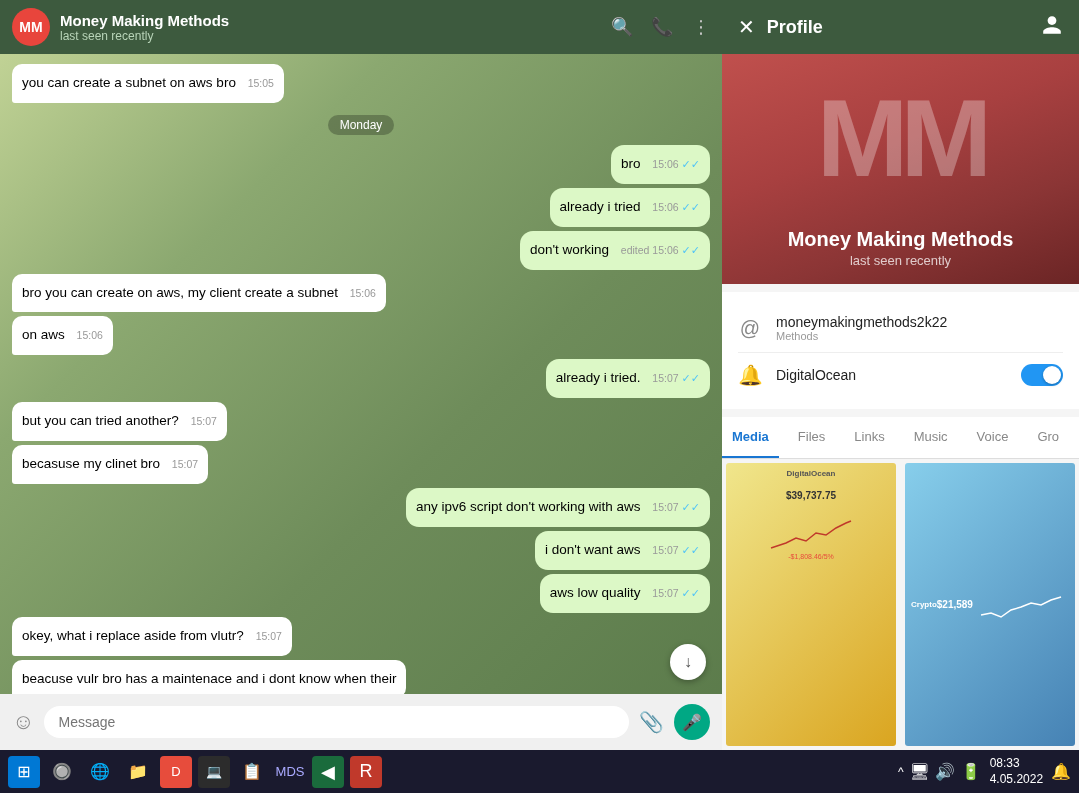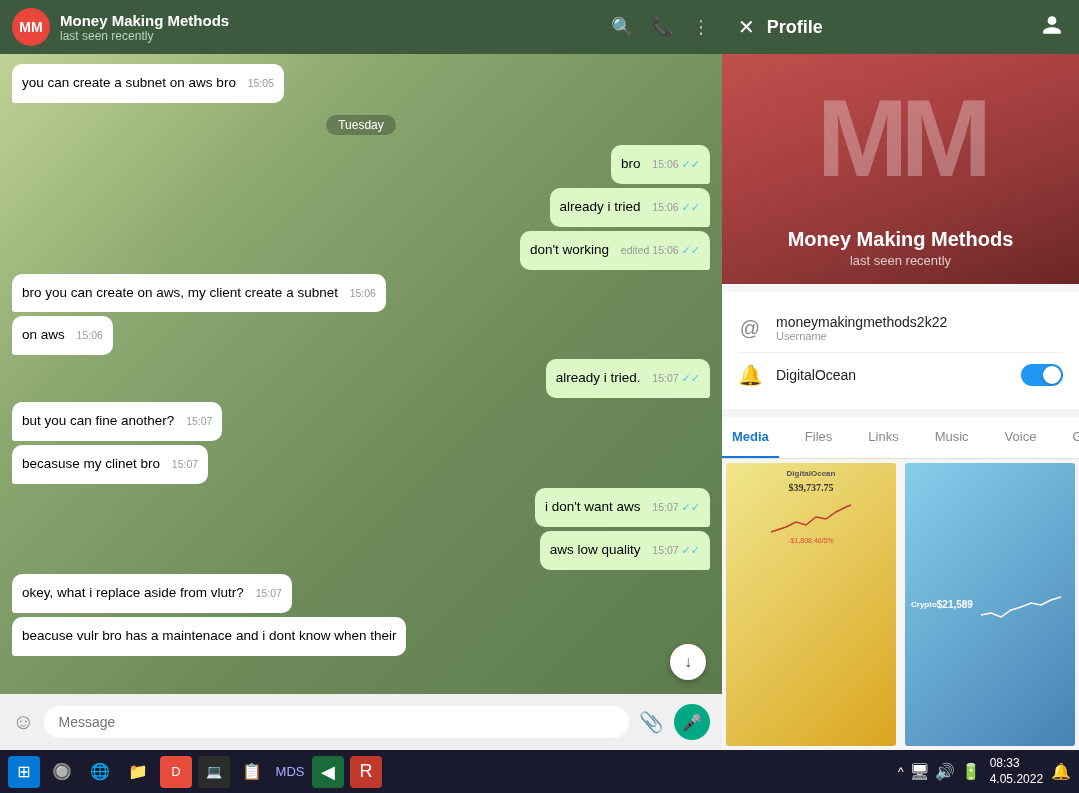--- a/index.html
+++ b/index.html
@@ -101,20 +101,21 @@
       font-size: 13.5px;
       line-height: 1.4;
       position: relative;
       word-wrap: break-word;
     }
 
     .msg-bubble.sent {
       background: #dcf8c6;
       align-self: flex-end;
       border-bottom-right-radius: 3px;
+      border-radius: 13px;
     }
 
     .msg-bubble.received {
       background: white;
       align-self: flex-start;
       border-bottom-left-radius: 3px;
     }
 
     .msg-time {
       font-size: 10.5px;
@@ -335,21 +336,21 @@
       background: white;
       border-radius: 50%;
       top: 2px;
       right: 2px;
       box-shadow: 0 1px 3px rgba(0,0,0,0.3);
     }
 
     .profile-media-tabs {
       background: white;
       display: flex;
-      gap: 16px;
+      gap: 9px;
       border-bottom: 1px solid #ddd;
       margin-top: 8px;
     }
 
     .media-tab {
       padding: 12px 10px;
       font-size: 13px;
       color: #888;
       cursor: pointer;
       white-space: nowrap;
@@ -463,21 +464,21 @@
     <div class="chat-messages">
 
       <div class="msg-row received">
         <div class="msg-bubble received">
           <span>you can create a subnet on aws bro</span>
           <span class="msg-time">15:05</span>
         </div>
       </div>
 
       <div class="date-separator">
-        <span>Tuesday</span>
+        <span>Monday</span>
       </div>
 
       <div class="msg-row sent">
         <div class="msg-bubble sent">
           <span>bro</span>
           <span class="msg-time">15:06 <span class="tick">✓✓</span></span>
         </div>
       </div>
 
       <div class="msg-row sent">
@@ -511,33 +512,39 @@
 
       <div class="msg-row sent">
         <div class="msg-bubble sent">
           <span>already i tried.</span>
           <span class="msg-time">15:07 <span class="tick">✓✓</span></span>
         </div>
       </div>
 
       <div class="msg-row received">
         <div class="msg-bubble received">
-          <span>but you can fine another?</span>
+          <span>but you can tried another?</span>
           <span class="msg-time">15:07</span>
         </div>
       </div>
 
 
       <div class="msg-row received">
         <div class="msg-bubble received">
           <span>becasuse my clinet bro</span>
           <span class="msg-time">15:07</span>
         </div>
       </div>
 
+      <div class="msg-row sent">
+        <div class="msg-bubble sent">
+          <span>any ipv6 script don't working with aws</span>
+          <span class="msg-time">15:07 <span class="tick">✓✓</span></span>
+        </div>
+      </div>
 
       <div class="msg-row sent">
         <div class="msg-bubble sent">
           <span>i don't want aws</span>
           <span class="msg-time">15:07 <span class="tick">✓✓</span></span>
         </div>
       </div>
 
       <div class="msg-row sent">
         <div class="msg-bubble sent">
@@ -588,21 +595,21 @@
       <div class="profile-banner-letters">MM</div>
       <div class="profile-name">Money Making Methods</div>
       <div class="profile-status">last seen recently</div>
     </div>
 
     <div class="profile-info-section">
       <div class="profile-info-row">
         <span class="profile-info-icon">@</span>
         <div class="profile-info-content">
           <div class="profile-info-value">moneymakingmethods2k22</div>
-          <div class="profile-info-label">Username</div>
+          <div class="profile-info-label">Methods</div>
         </div>
       </div>
       <div class="profile-notif-row">
         <span class="profile-info-icon">🔔</span>
         <span class="profile-info-value">DigitalOcean</span>
         <div class="toggle-switch"></div>
       </div>
     </div>
 
     <div class="profile-media-tabs">
@@ -611,21 +618,21 @@
       <div class="media-tab">Links</div>
       <div class="media-tab">Music</div>
       <div class="media-tab">Voice</div>
       <div class="media-tab">Gro</div>
     </div>
 
     <div class="profile-media-grid">
       <div class="media-thumb">
         <div class="media-thumb-inner thumb1" style="padding: 6px; font-size: 8px; color: #333; flex-direction: column; display: flex; justify-content: flex-start;">
           <div style="font-size: 8px; color: #555; font-weight: bold;">DigitalOcean</div>
-          <div style="font-size: 10px; color: #333; font-weight: bold; margin: 4px 0; font-family: Liberation Serif, serif;">$39,737.75</div>
+          <div style="font-size: 10px; color: #333; font-weight: bold; margin: 12px 0;">$39,737.75</div>
           <svg viewBox="0 0 80 40" width="100%" height="40px">
             <polyline points="0,35 15,30 25,25 35,28 45,20 55,22 65,15 75,10 80,8" fill="none" stroke="#c0392b" stroke-width="1.5"></polyline>
           </svg>
           <div style="font-size: 7px; color: #e74c3c;">-$1,808.46/5%</div>
         </div>
       </div>
       <div class="media-thumb">
         <div class="media-thumb-inner thumb2" style="padding: 6px; font-size: 8px; color: #fff; display: flex; justify-content: flex-start;">
           <div style="font-size: 8px; font-weight: bold; color: #fff;">Crypto</div>
           <div style="font-size: 10px; color: #fff; font-weight: bold; margin: 4px 0;">$21,589</div>

